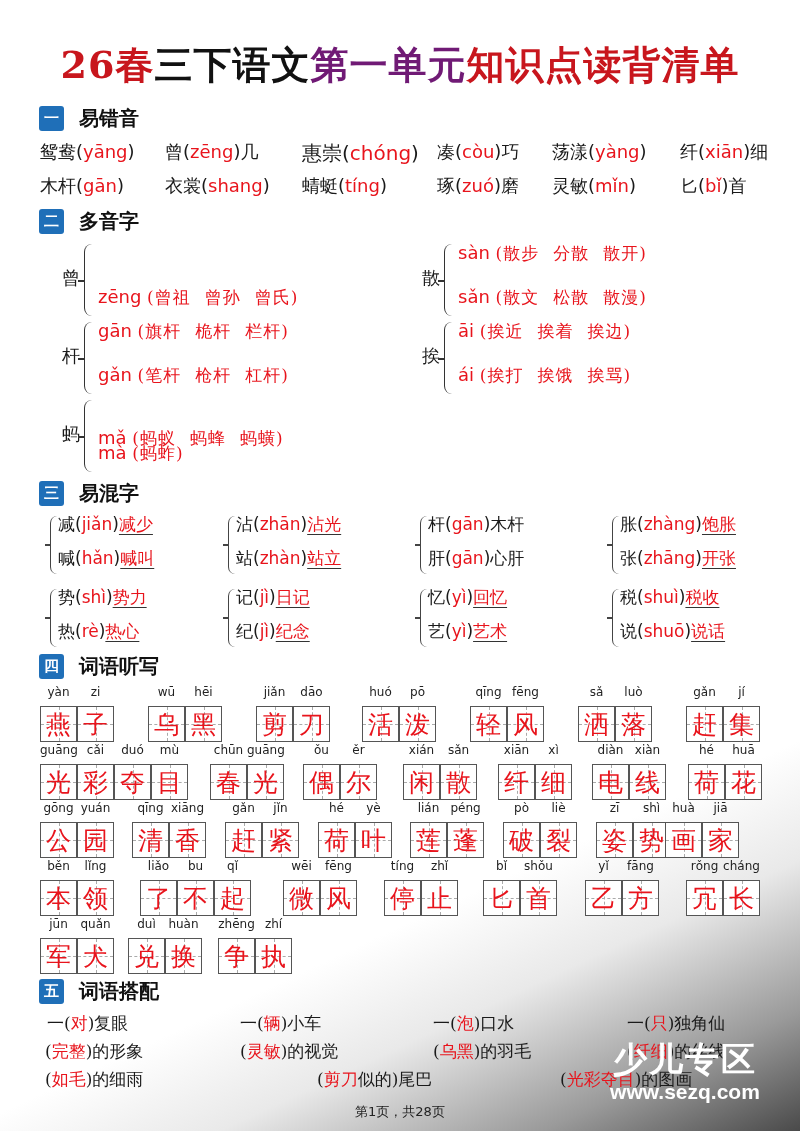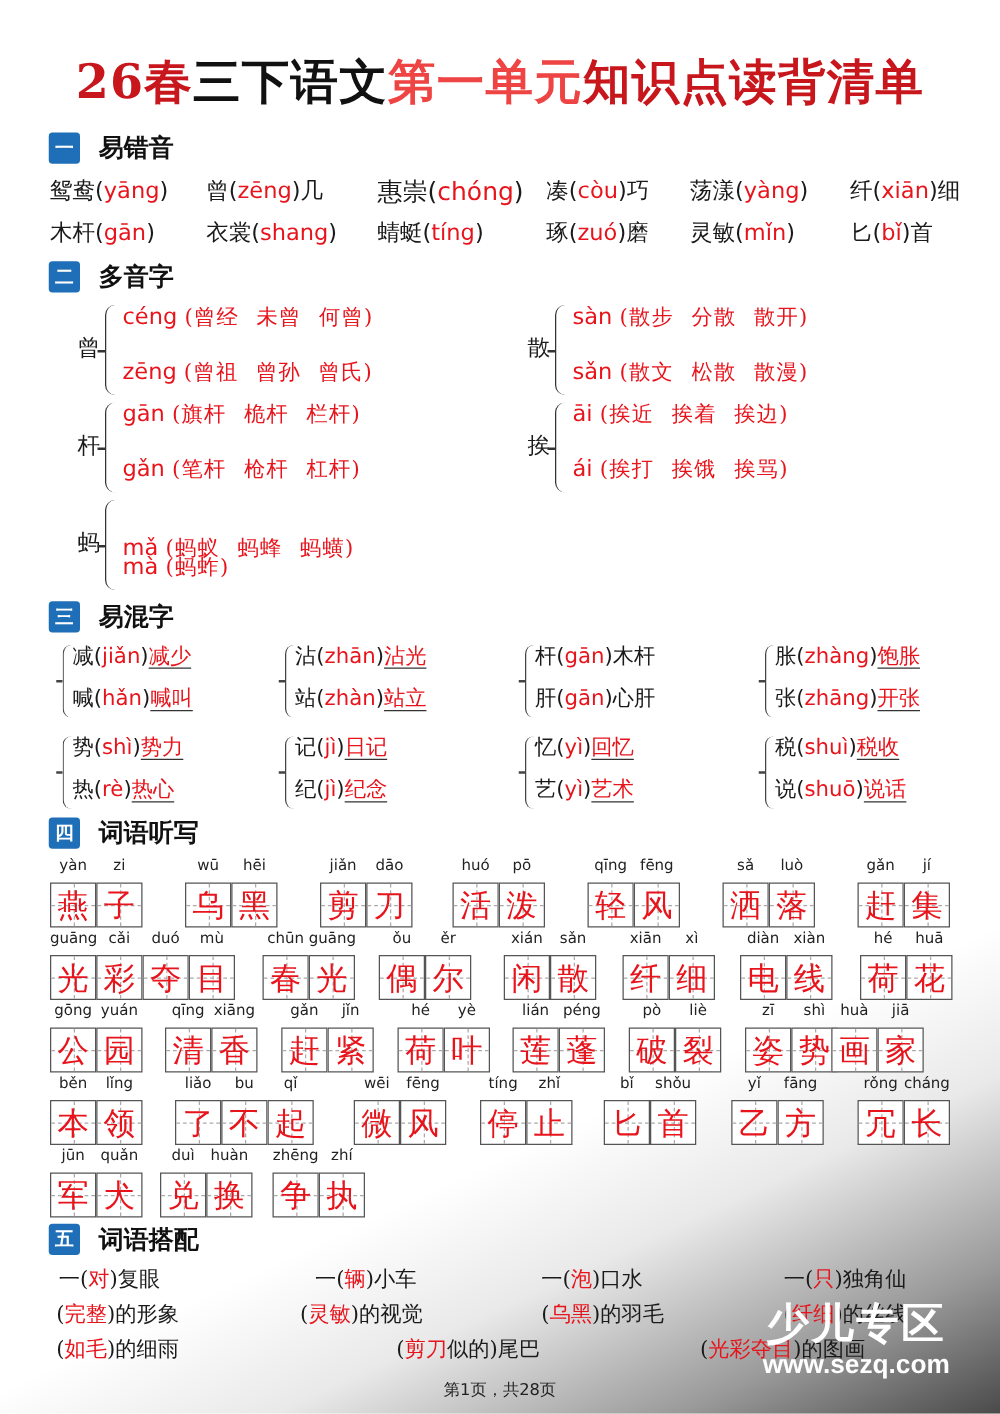--- a/index.html
+++ b/index.html
@@ -16,21 +16,21 @@
     z-index: 0;
   }
   .content { position: absolute; inset: 0; z-index: 1; }
   .title {
     position: absolute; top: 40px; left: 0; width: 800px; text-align: center;
     font-family: "DejaVu Serif", "Liberation Serif", serif;
     font-size: 38px; font-weight: bold; letter-spacing: 1px; white-space: nowrap;
   }
   .title .red { color: #c8161d; }
   .title .black { color: #111111; }
-  .title .blue { color: #ef4444; }
+  .title .blue { color: #701a75; }
 
   .sec-head { position: absolute; left: 39px; display: flex; align-items: center; height: 26px; }
   .sec-badge {
     width: 25px; height: 25px; border-radius: 3px; background: #1f6fb8;
     color: #fff; font-size: 15px; font-weight: bold;
     display: flex; align-items: center; justify-content: center; line-height: 1;
   }
   .sec-title { margin-left: 15px; font-size: 20px; font-weight: bold; color: #111; }
 
   .red { color: #e8141c; }
@@ -120,21 +120,20 @@
     </div>
 
   <div class="sec-head" style="top:208px">
     <div class="sec-badge">二</div>
     <div class="sec-title">多音字</div>
   </div>
   <div id="s2">
       <div class="poly" style="left:62px;top:242px;width:320px;height:76px;">
         <span class="poly-char" style="top:24px;">曾</span>
         <div class="poly-brace" style="top:2px;height:72px;"></div>
-        <div class="poly-line" style="top:0px;"><span>céng</span> <span class="words">(<span>曾经</span><span>未曾</span><span>何曾</span>)</span></div>
         <div class="poly-line" style="top:44px;"><span>zēng</span> <span class="words">(<span>曾祖</span><span>曾孙</span><span>曾氏</span>)</span></div>
       </div>
       <div class="poly" style="left:422px;top:242px;width:320px;height:76px;">
         <span class="poly-char" style="top:24px;">散</span>
         <div class="poly-brace" style="top:2px;height:72px;"></div>
         <div class="poly-line" style="top:0px;"><span>sàn</span> <span class="words">(<span>散步</span><span>分散</span><span>散开</span>)</span></div>
         <div class="poly-line" style="top:44px;"><span>sǎn</span> <span class="words">(<span>散文</span><span>松散</span><span>散漫</span>)</span></div>
       </div>
       <div class="poly" style="left:62px;top:320px;width:320px;height:76px;">
         <span class="poly-char" style="top:24px;">杆</span>
@@ -541,21 +540,21 @@
         </div>
       </div>
     </div>
 
   <div class="sec-head" style="top:978px">
     <div class="sec-badge">五</div>
     <div class="sec-title">词语搭配</div>
   </div>
   <div id="s5">
       <div class="match" style="left:47px;top:1012px;"><span class="blk">一(</span><span class="red">对</span><span class="blk">)复眼</span></div>
-      <div class="match" style="left:240px;top:1012px;margin-left:12px;"><span class="blk">一(</span><span class="red">辆</span><span class="blk">)小车</span></div>
+      <div class="match" style="left:240px;top:1012px;"><span class="blk">一(</span><span class="red">辆</span><span class="blk">)小车</span></div>
       <div class="match" style="left:433px;top:1012px;"><span class="blk">一(</span><span class="red">泡</span><span class="blk">)口水</span></div>
       <div class="match" style="left:627px;top:1012px;"><span class="blk">一(</span><span class="red">只</span><span class="blk">)独角仙</span></div>
       <div class="match" style="left:45px;top:1040px;"><span class="blk">(</span><span class="red">完整</span><span class="blk">)的形象</span></div>
       <div class="match" style="left:240px;top:1040px;"><span class="blk">(</span><span class="red">灵敏</span><span class="blk">)的视觉</span></div>
       <div class="match" style="left:433px;top:1040px;"><span class="blk">(</span><span class="red">乌黑</span><span class="blk">)的羽毛</span></div>
       <div class="match" style="left:627px;top:1040px;"><span class="blk">(</span><span class="red">纤细</span><span class="blk">)的丝线</span></div>
       <div class="match" style="left:45px;top:1068px;"><span class="blk">(</span><span class="red">如毛</span><span class="blk">)的细雨</span></div>
       <div class="match" style="left:317px;top:1068px;"><span class="blk">(</span><span class="red">剪刀</span><span class="blk">似的)尾巴</span></div>
       <div class="match" style="left:560px;top:1068px;"><span class="blk">(</span><span class="red">光彩夺目</span><span class="blk">)的图画</span></div>
     </div>

